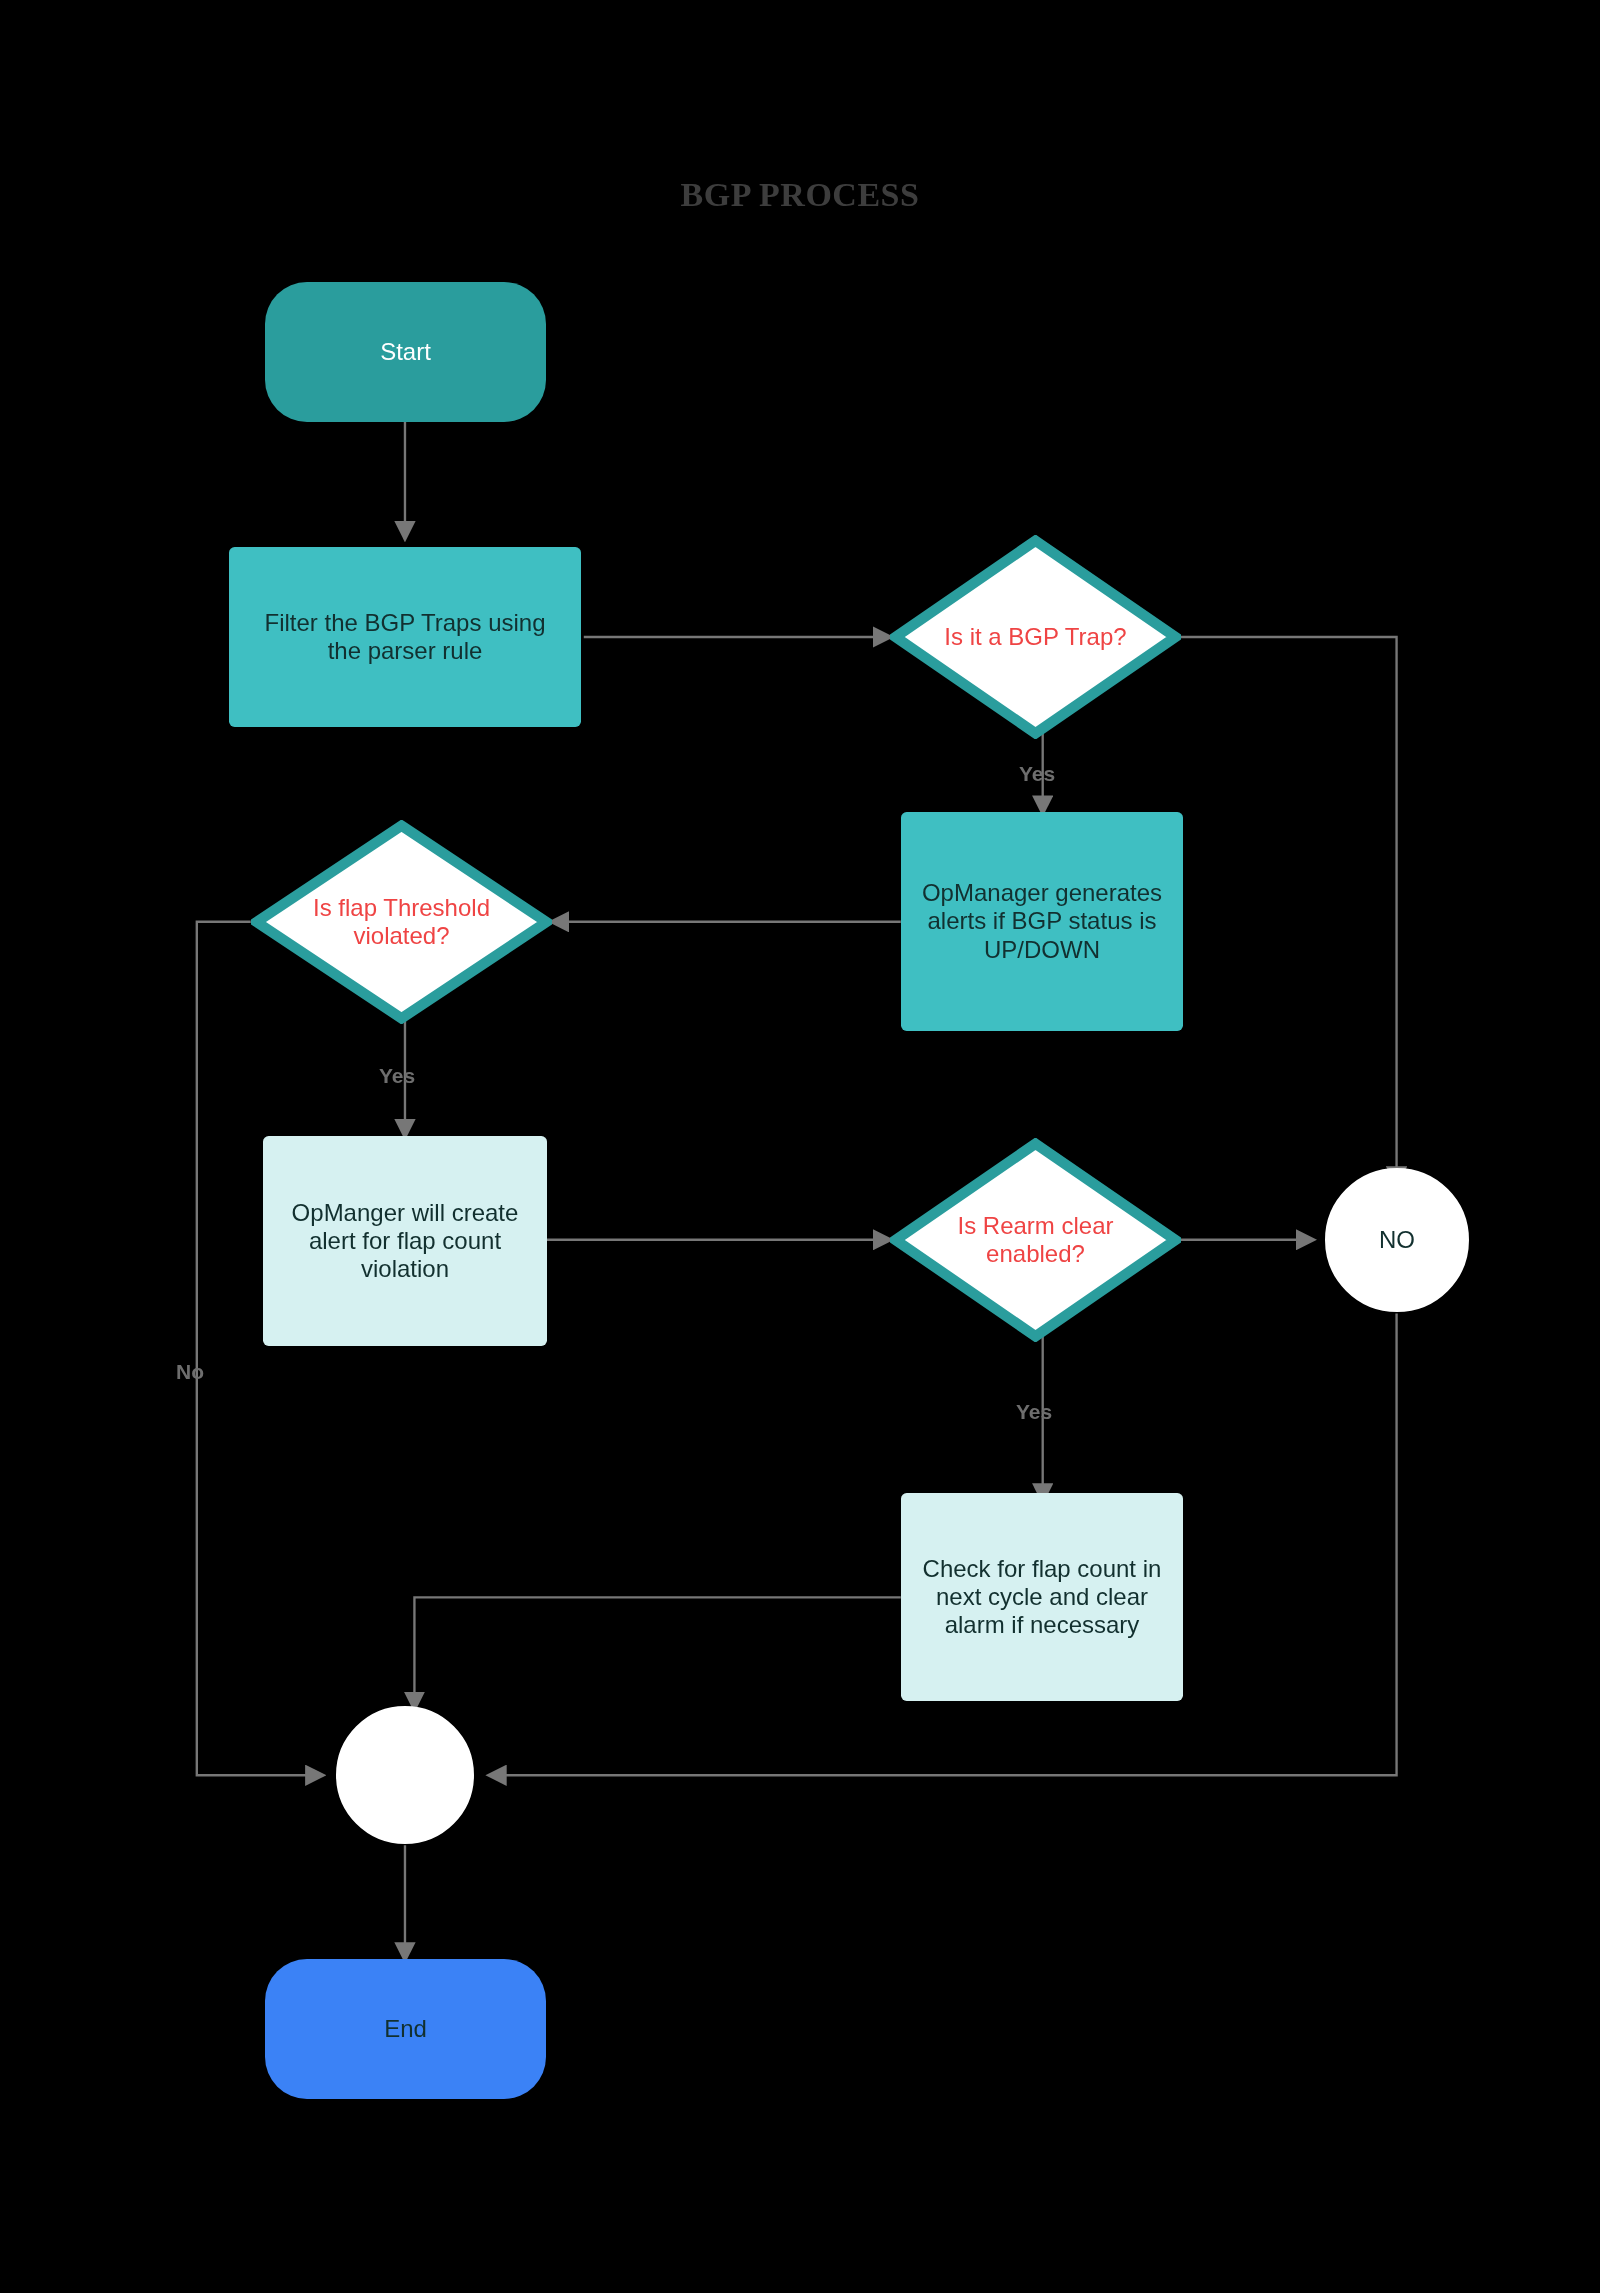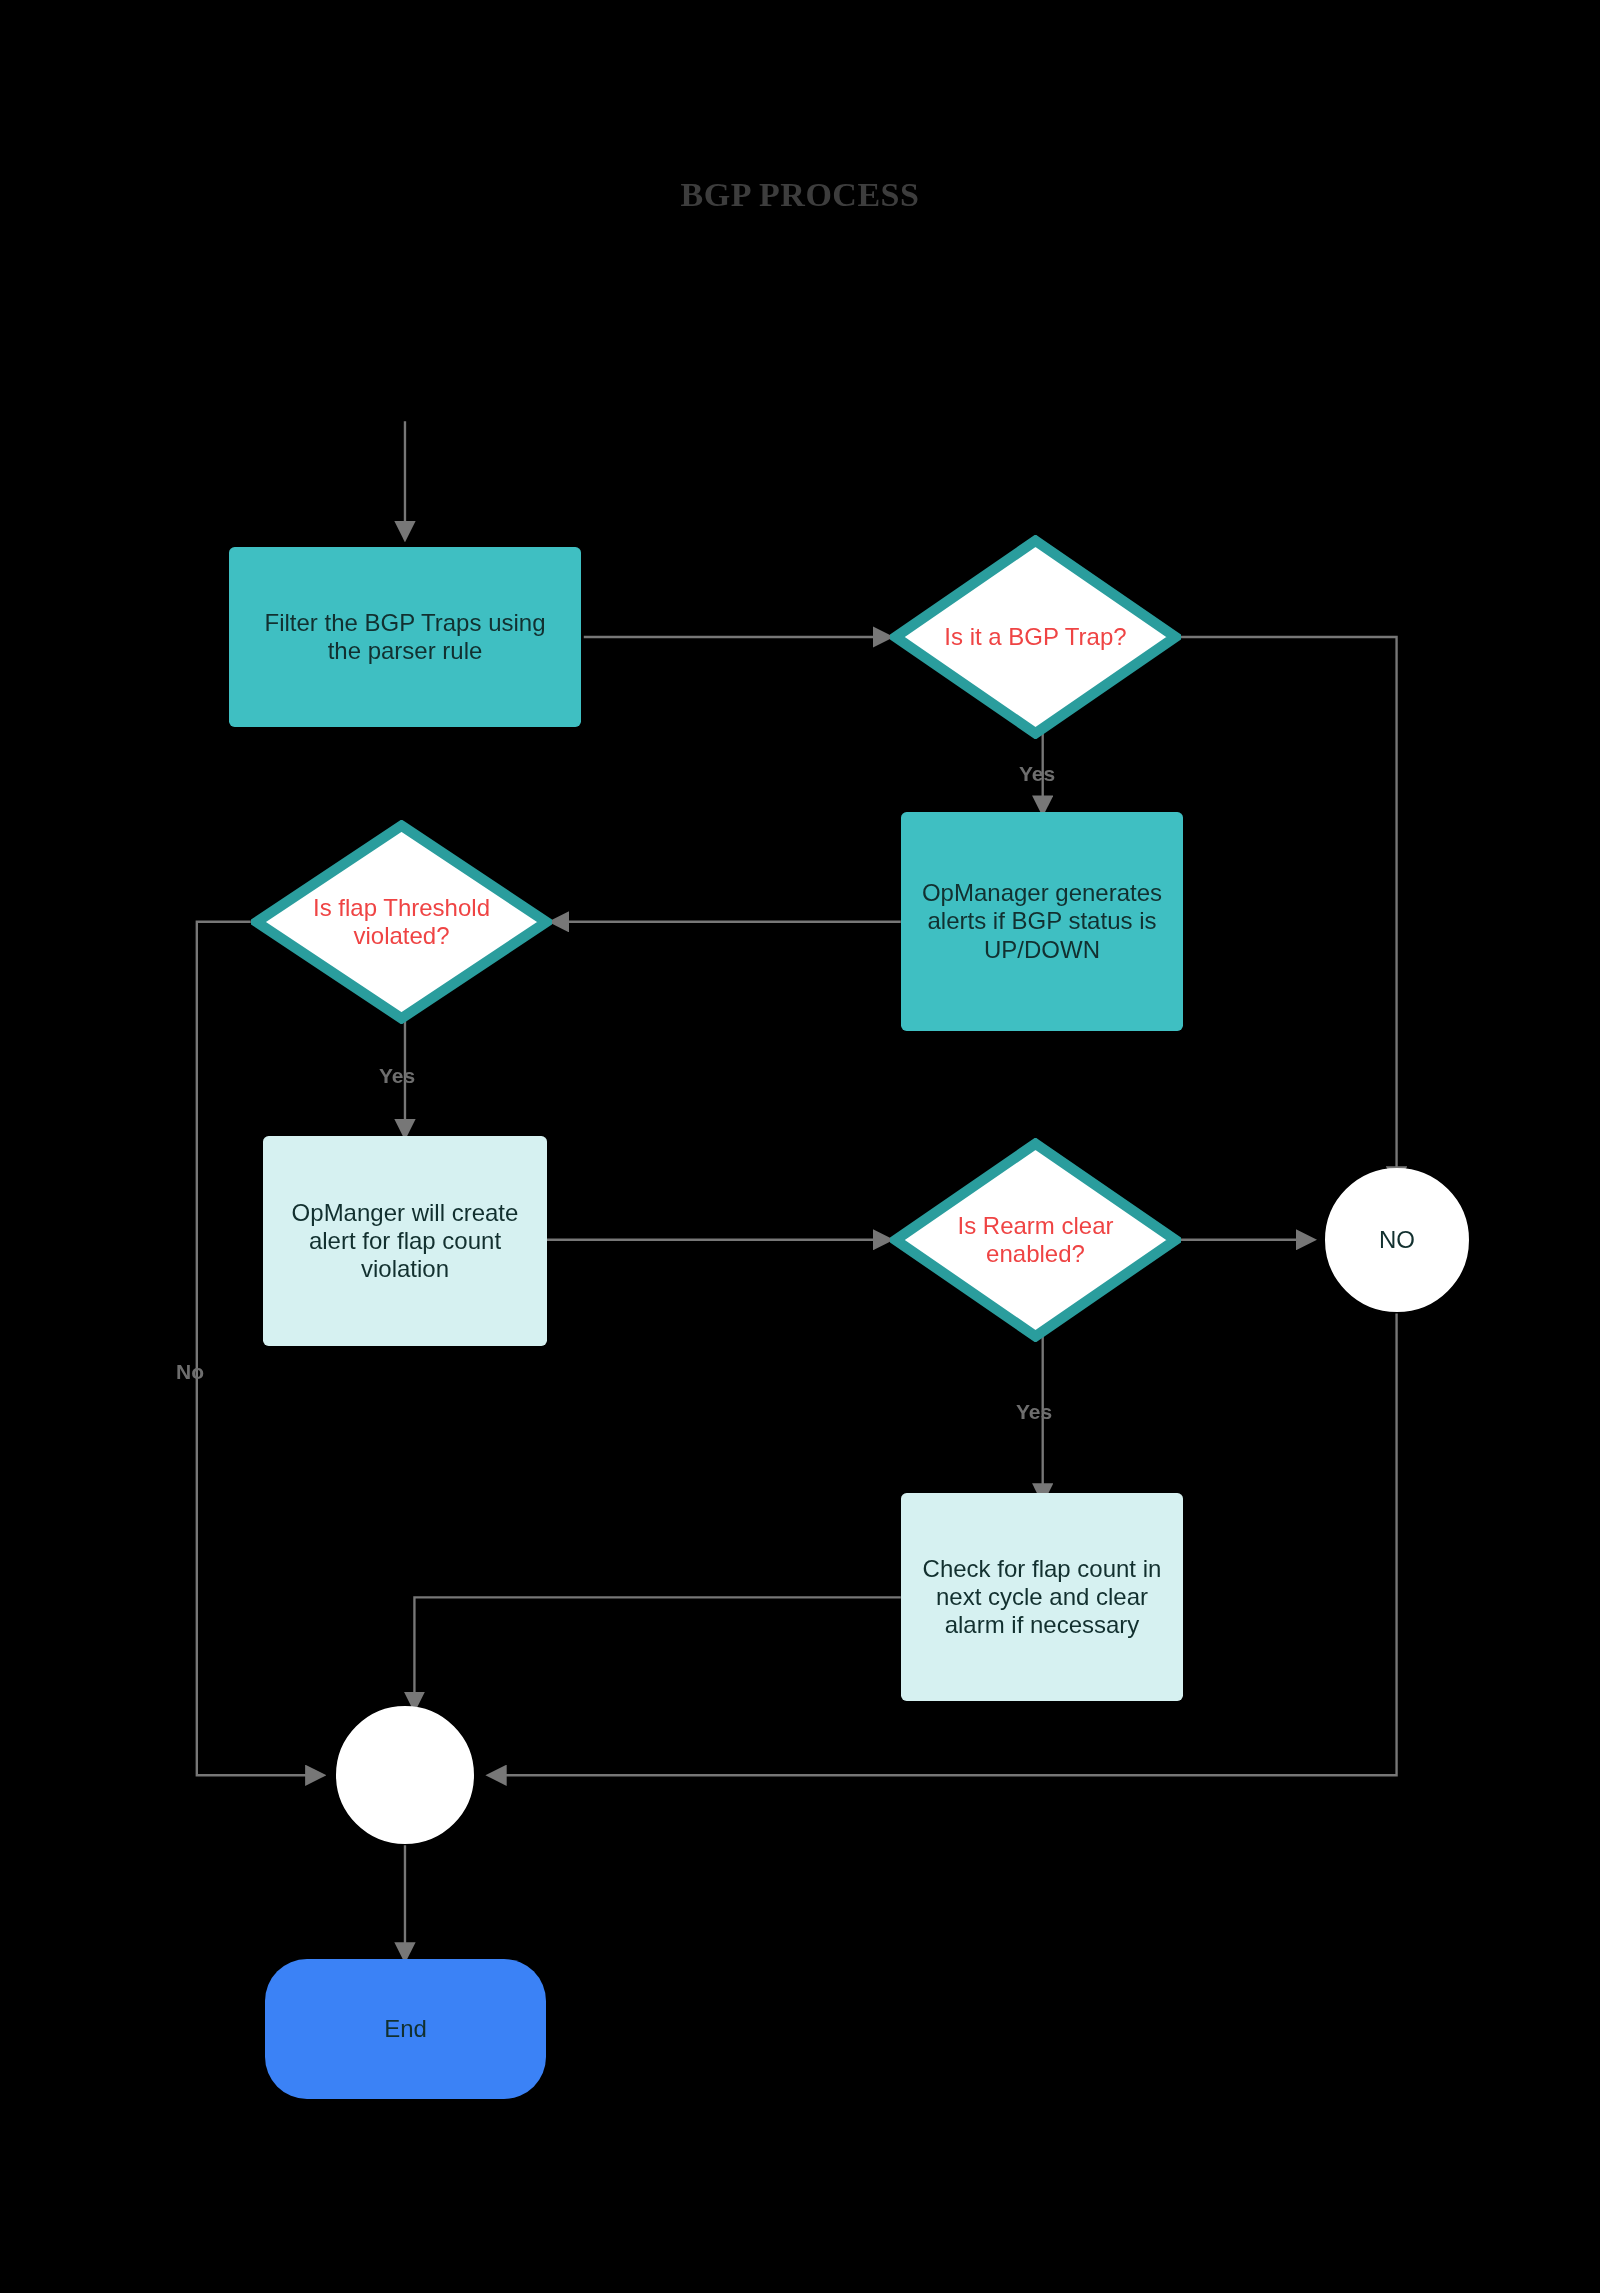--- a/index.html
+++ b/index.html
@@ -139,20 +139,23 @@
       <path d="M952,1688 L438,1688 L438,1805"></path>
 
       <path d="M1476,1388 L1476,1876 L518,1876"></path>
 
       <path d="M428,1950 L428,2070"></path>
     </g>
   </svg>
 
   <div id="title">BGP PROCESS</div>
 
+  <div class="node terminator start-node" style="left:265px; top:282px; width:281px; height:140px;">
+    <span>Start</span>
+  </div>
 
   <div class="node process-dark" style="left:229px; top:547px; width:352px; height:180px; padding:0 21px;">
     <span>Filter the BGP Traps using the parser rule</span>
   </div>
 
   <div class="diamond-wrap" style="left:890px; top:535px; width:291px; height:204px;">
     <svg class="diamond-shape" viewBox="0 0 308 216" preserveAspectRatio="none">
       <polygon points="154,6 302,108 154,210 6,108" fill="#ffffff" stroke="#2a9d9d" stroke-width="11"></polygon>
     </svg>
     <div class="diamond-label">Is it a BGP Trap?</div>

